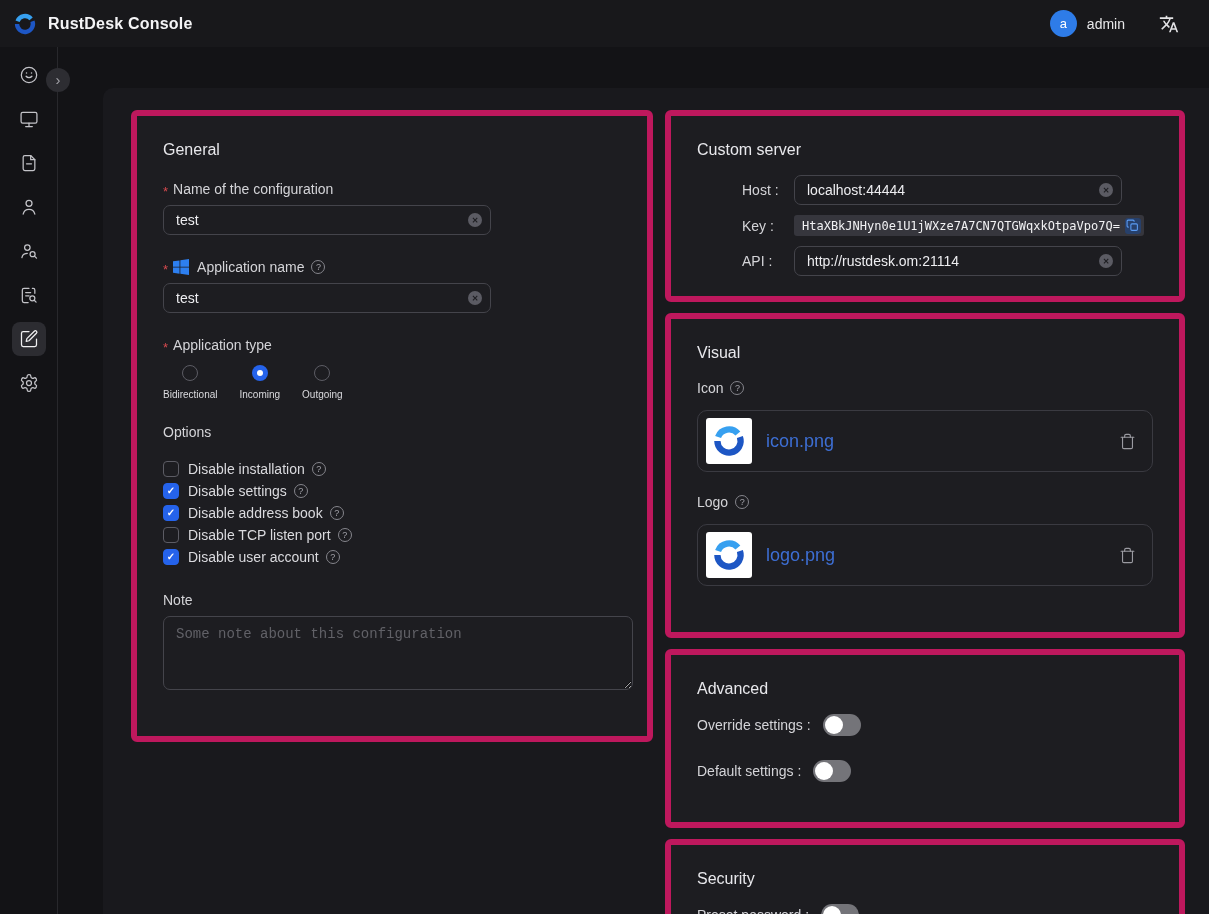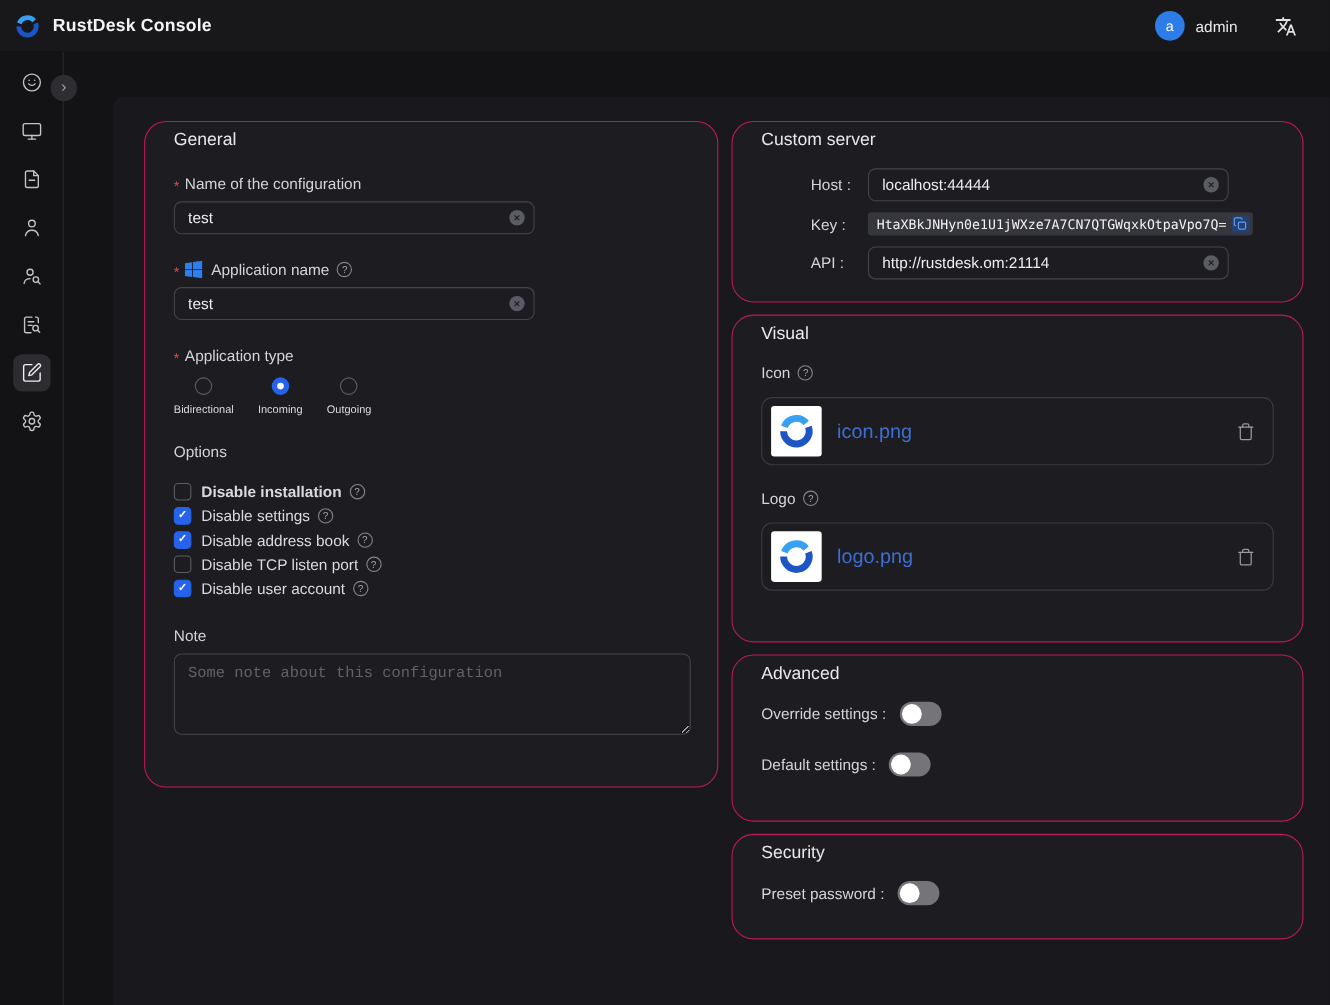--- a/index.html
+++ b/index.html
@@ -53,22 +53,22 @@
   .main-panel {
     position:absolute; left:103px; top:88px; right:0; bottom:0;
     background:#19191d; border-top-left-radius:10px;
     display:flex; align-items:flex-start; gap:12px;
     padding:22px 24px 0 28px; overflow:hidden;
   }
   .col-left { width:522px; }
   .col-right { width:520px; display:flex; flex-direction:column; gap:11px; }
 
   .card {
-    background:#1d1d21; border:1px solid #be185d; border-radius:20px;
-    padding:8px 26px 26px;
+    background:#1d1d21; border:6px solid #be185d; border-radius:6px;
+    padding:25px 26px 26px;
   }
   .card-title { font-size:16px; font-weight:500; color:#e8e8ec; }
 
   .field-label { font-size:14px; color:#d4d4d8; display:flex; align-items:center; }
   .req { color:#d5494e; margin-right:5px; font-size:13px; position:relative; top:2px; }
 
   .help {
     width:14px; height:14px; border-radius:50%; border:1px solid #85858c;
     color:#a3a3aa; font-size:9px; display:inline-flex; align-items:center;
     justify-content:center; margin-left:7px; flex:0 0 auto; cursor:pointer;
@@ -101,21 +101,21 @@
   
   .option-row { display:flex; align-items:center; gap:9px; height:22px; font-size:14px; color:#dadade; }
   .checkbox {
     width:16px; height:16px; border-radius:4px; border:1.5px solid #5c5c64;
     display:flex; align-items:center; justify-content:center; cursor:pointer; flex:0 0 auto;
   }
   .checkbox .check-glyph { display:none; color:#fff; font-size:10px; font-weight:700; line-height:1; }
   .checkbox.checked { background:#2563eb; border-color:#2563eb; }
   .checkbox.checked .check-glyph { display:block; }
   .option-label { display:flex; align-items:center; }
-  .option-label.bold .option-text { font-weight:700; }
+  .option-label.bold .option-text { font-weight:400; }
 
   .note-area {
     width:470px; height:74px; background:transparent;
     border:1px solid #44444b; border-radius:7px; resize:both;
     color:#ededf0; font-size:14px; padding:9px 12px;
     font-family:Liberation Mono, monospace; outline:none;
   }
   .note-area::placeholder { color:#616167; }
   .text-input::placeholder { color:#616167; }
 

